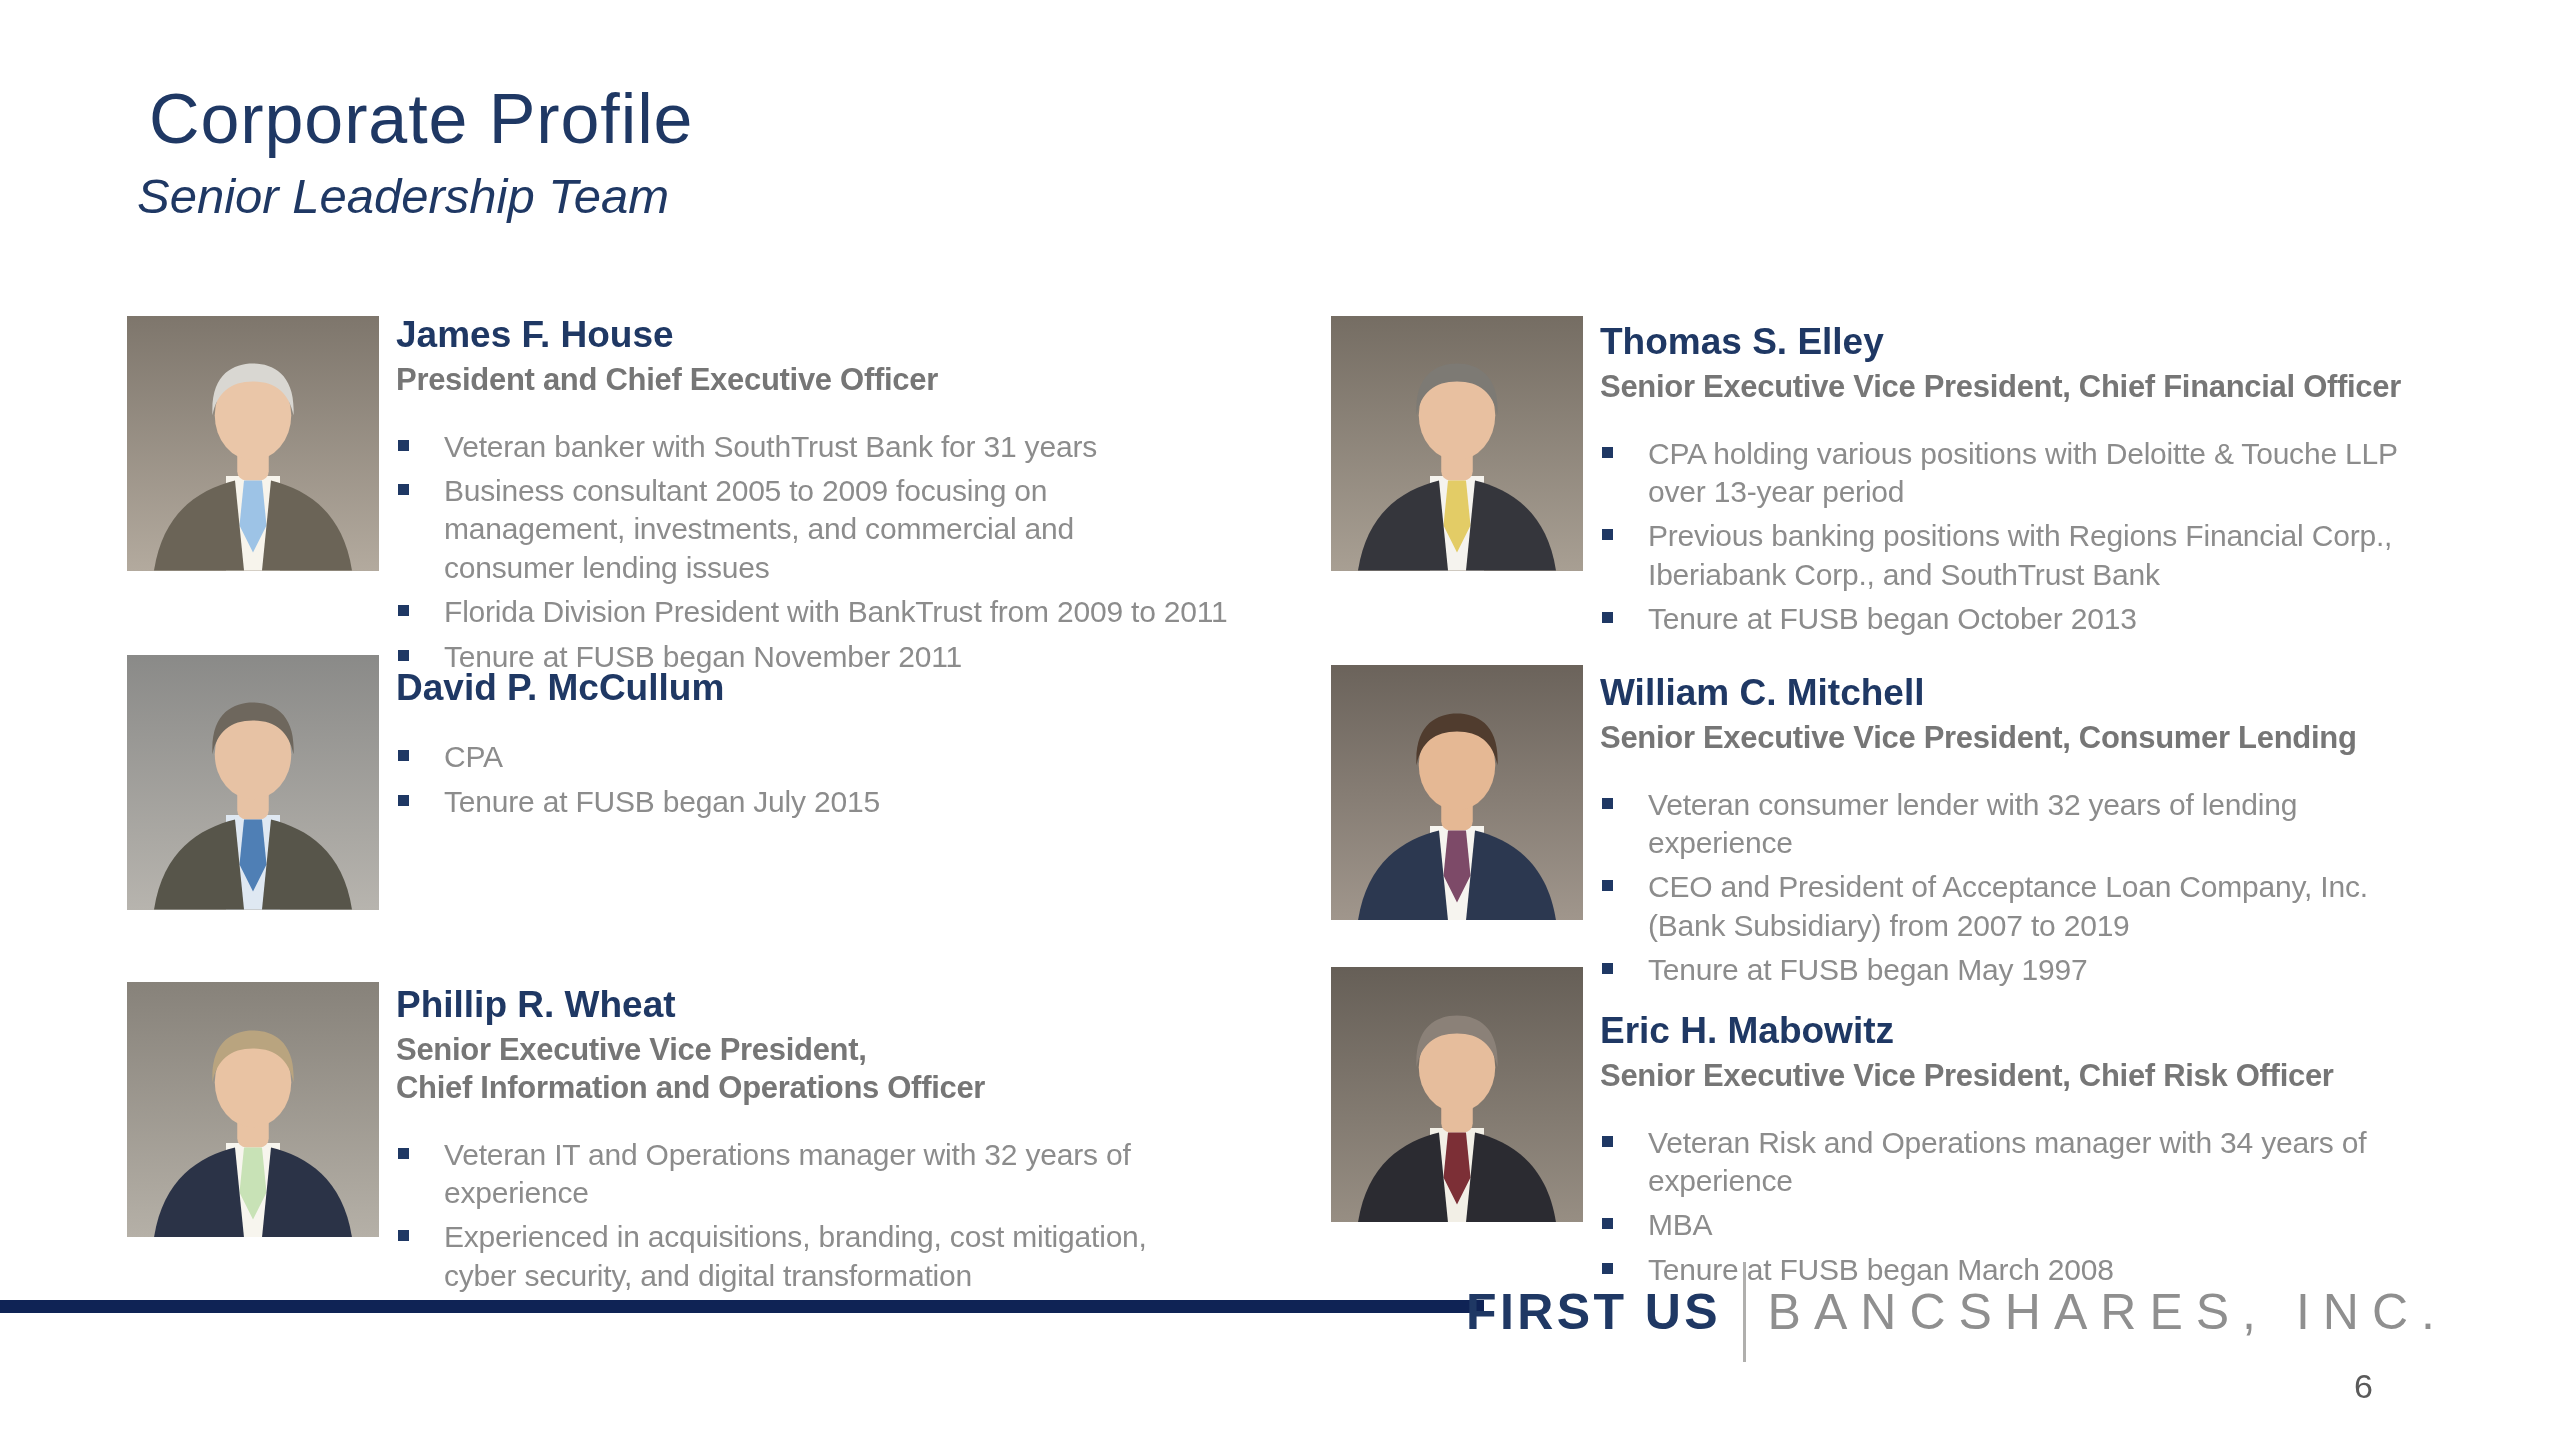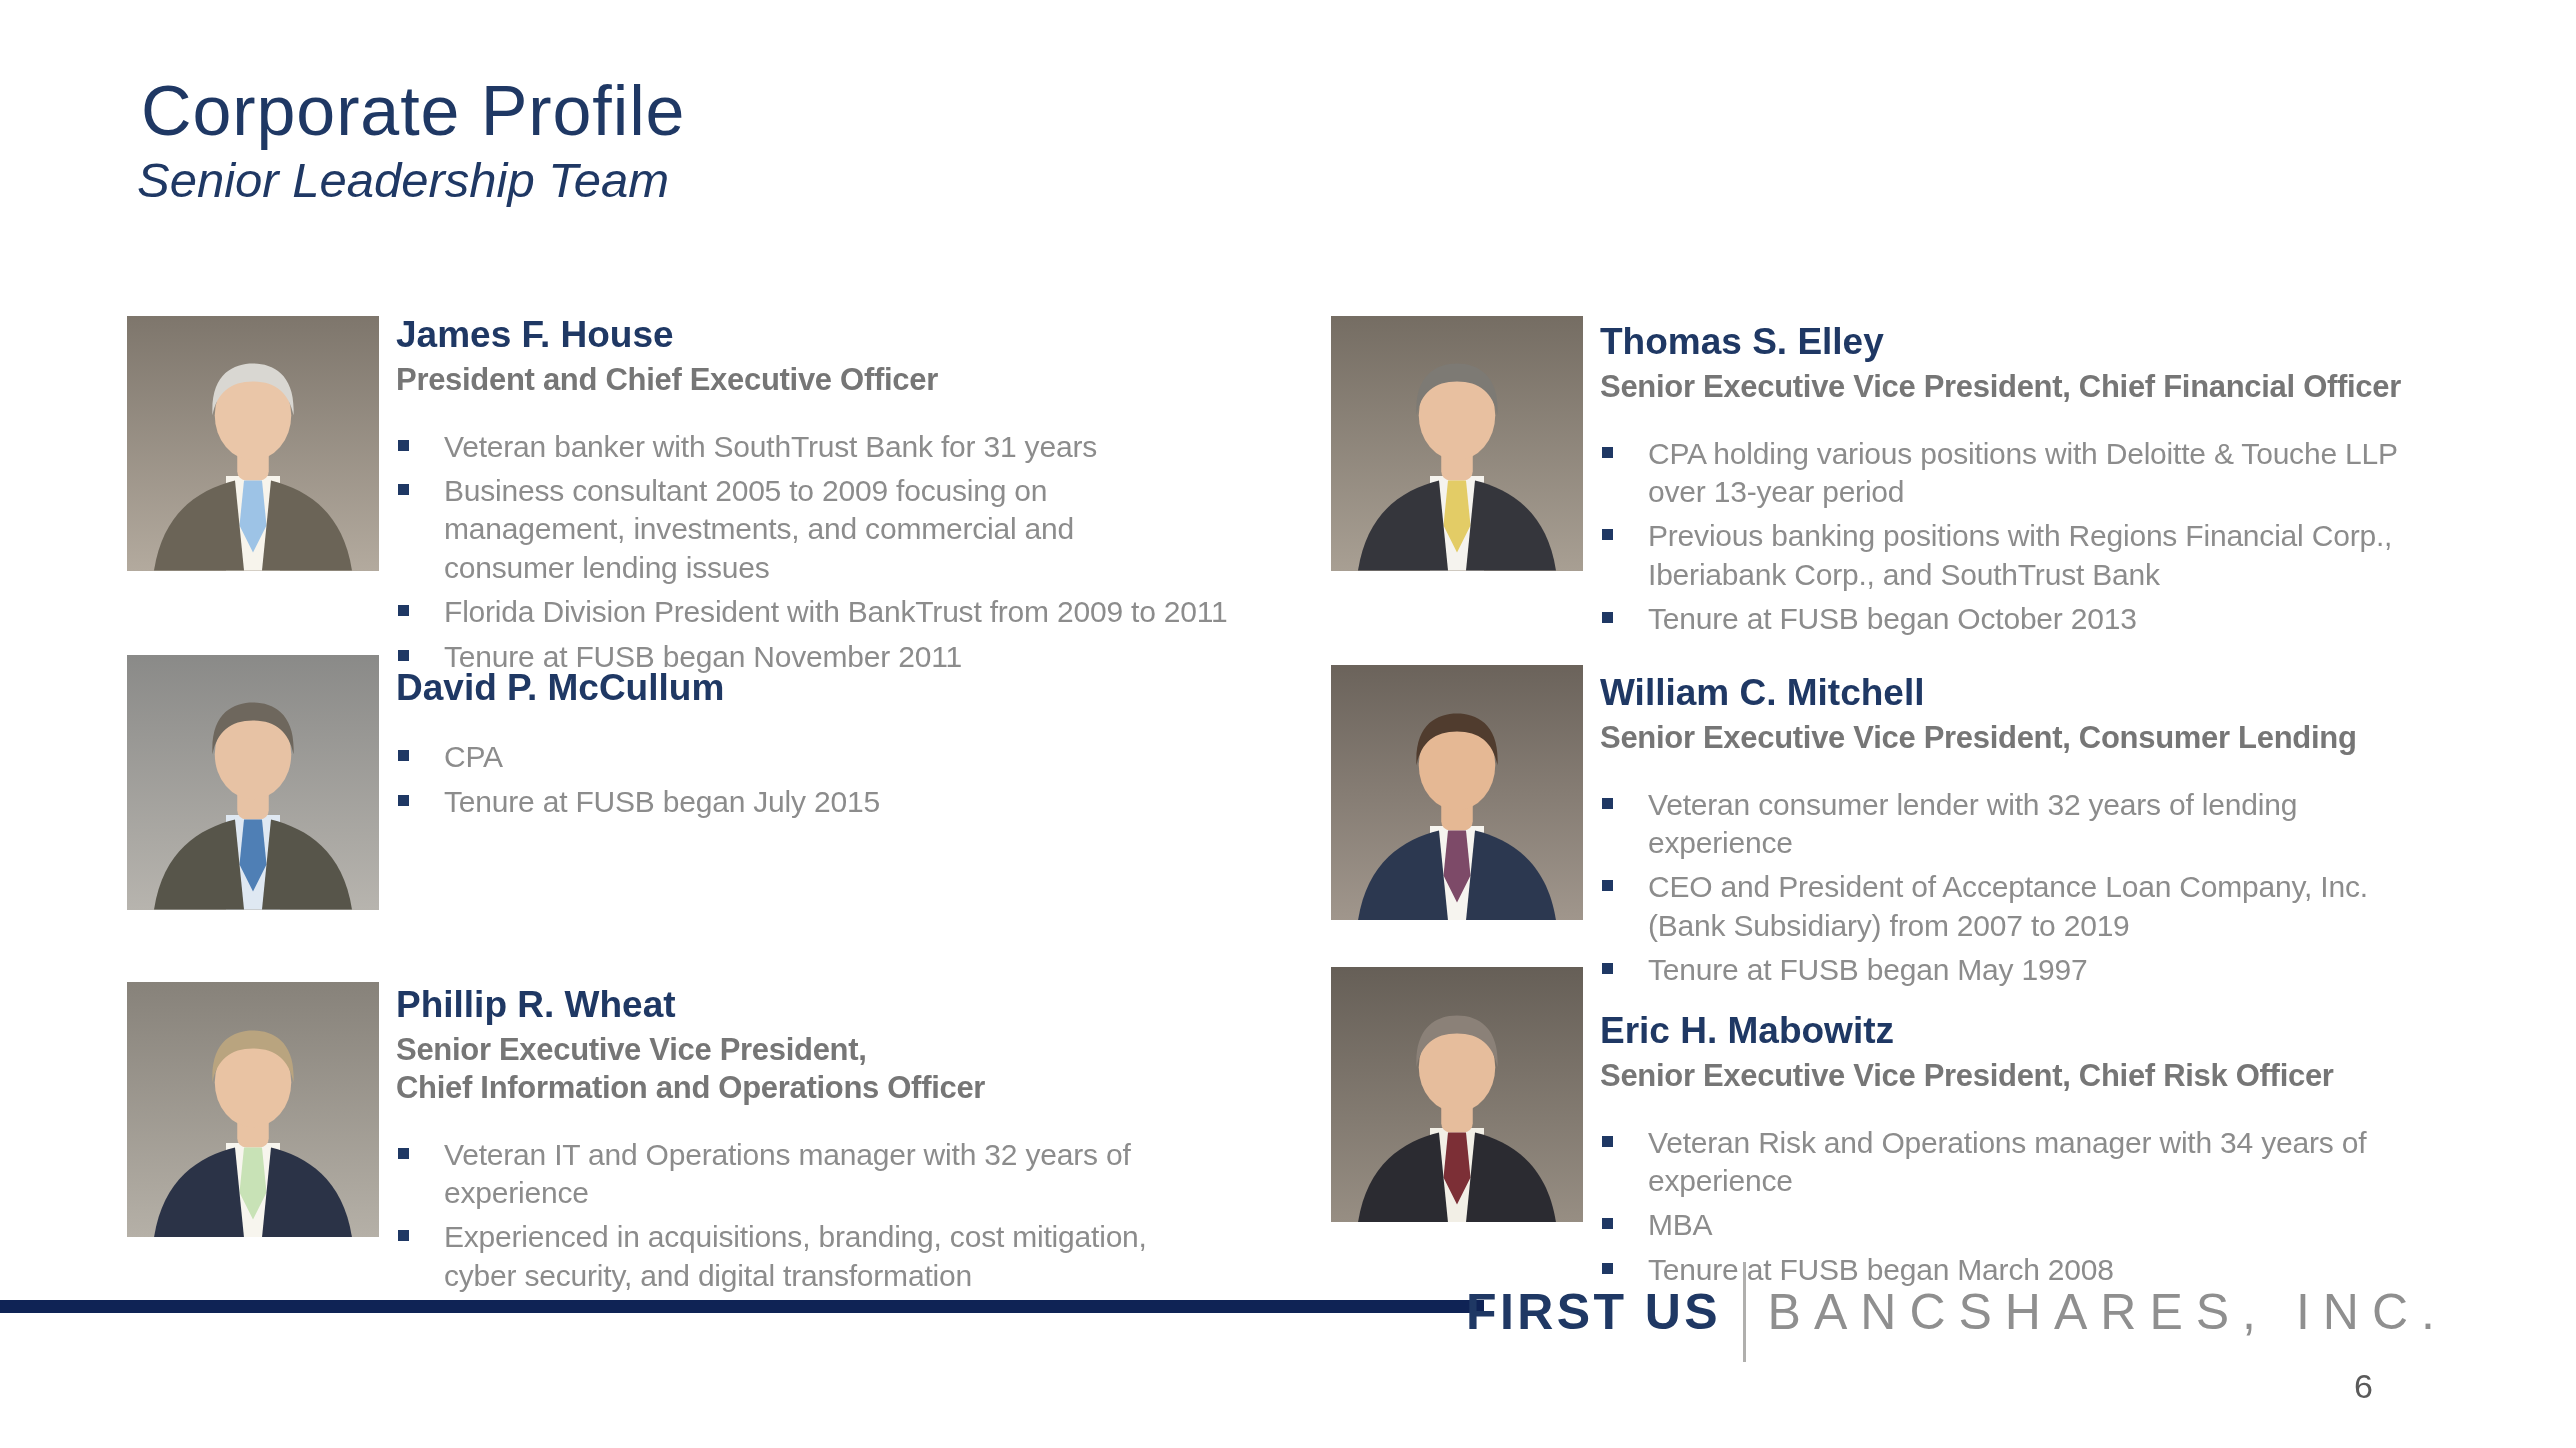--- a/index.html
+++ b/index.html
@@ -1,21 +1,21 @@
 <!DOCTYPE html>
 <html style="font-size:13.7px"><head>
 <meta charset="utf-8">
 <style>
   html,body{margin:0;padding:0;background:#ffffff;}
   .slide{position:relative;width:2576px;height:1449px;background:#ffffff;overflow:hidden;
          font-family:"Liberation Sans", sans-serif;}
 
   
   .header{position:absolute;left:137px;top:69px;}
-  .title{margin:4px;font-size:70px;font-weight:400;color:#1f3864;letter-spacing:0.9px;line-height:1.1;}
+  .title{margin:12px;font-size:70px;font-weight:400;color:#1f3864;letter-spacing:0.9px;line-height:1.1;}
   .subtitle{margin:0;font-size:49px;font-style:italic;font-weight:400;color:#1f3864;line-height:1.1;}
 
   
   .row{position:absolute;left:127px;width:2363px;display:flex;}
   .row-1{top:314px}
   .row-2{top:653px}
   .row-3{top:979px}
   .card{display:flex;align-items:flex-start;}
   .card-l{width:1204px;flex:none;}
   .card-r{flex:1;min-width:0;}

